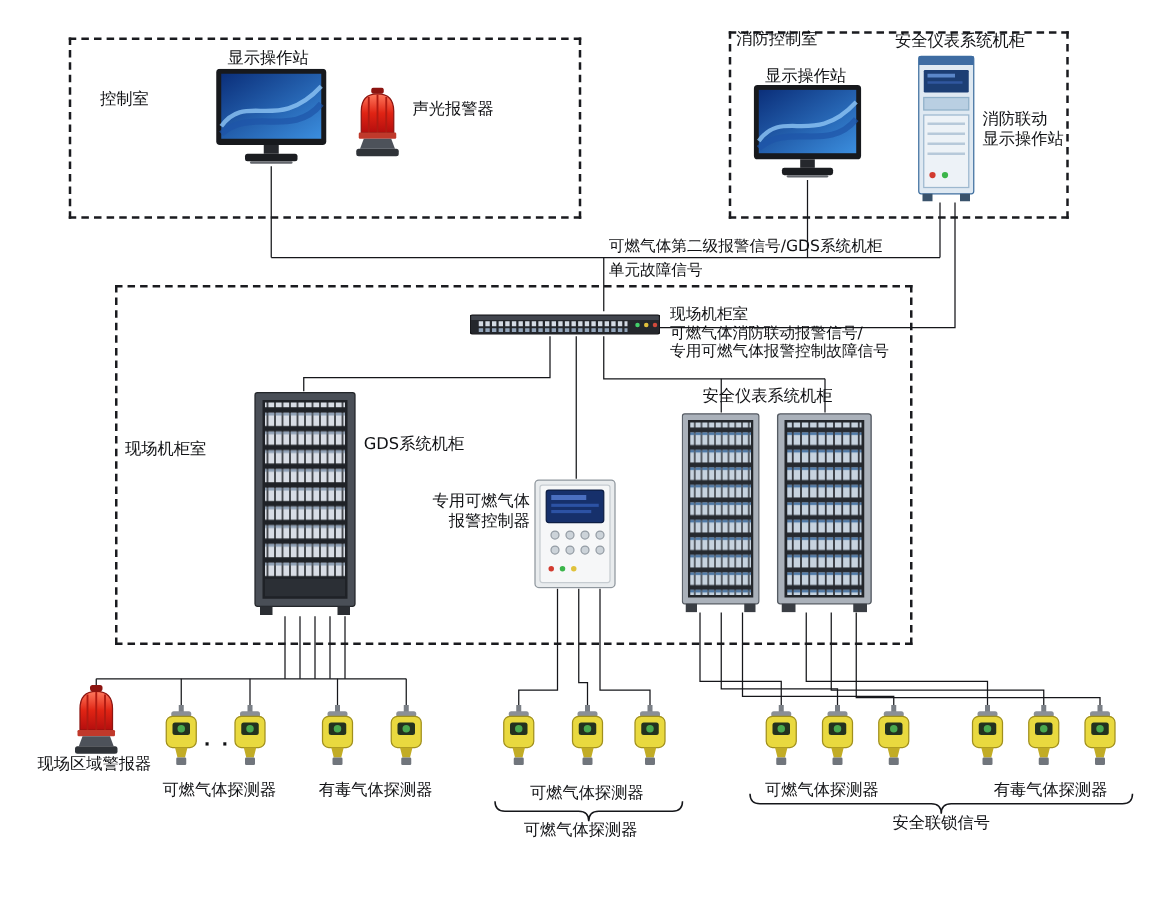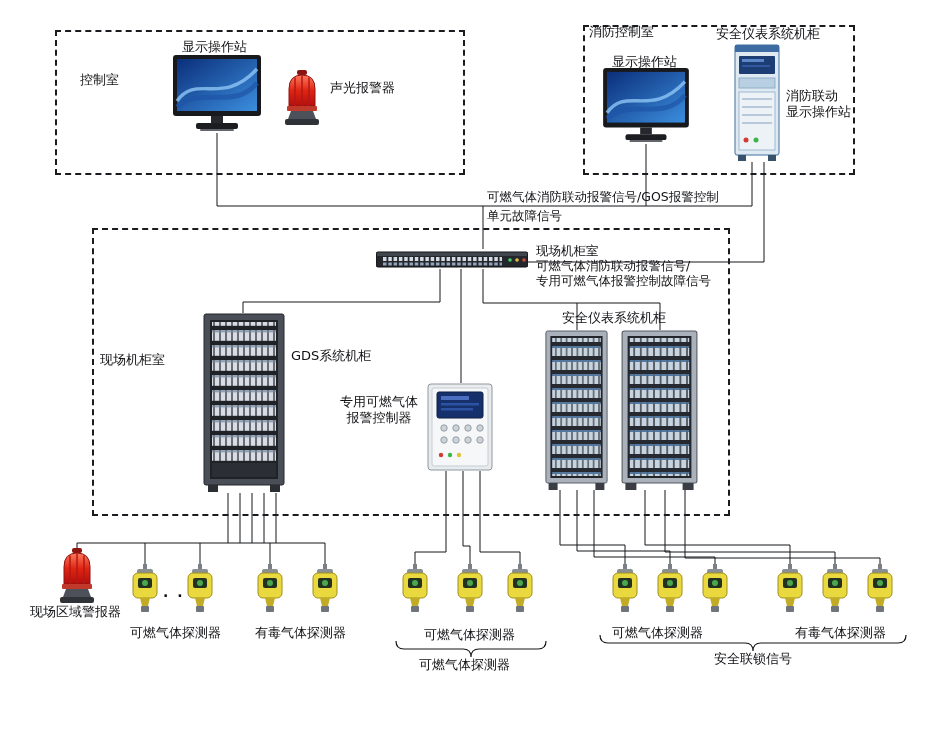--- a/index.html
+++ b/index.html
@@ -2,21 +2,21 @@
 <html><head>
 <meta charset="utf-8">
 <style>
   * { margin:0; padding:0; box-sizing:border-box; }
   html,body { background:#ffffff; }
   body { font-family:"DejaVu Sans","Liberation Sans",sans-serif; color:#15161a; }
   .canvas { position:relative; width:940px; height:737px; background:#ffffff; overflow:hidden; }
   .dashed-box { position:absolute; border:2px dashed #1a1b1f; }
   .lbl { position:absolute; font-size:13px; line-height:1.2; white-space:nowrap; color:#101114; }
   .lbl.sm { font-size:12.5px; }
-  .lbl.center { text-align:center; white-space:normal; }
+  .lbl.center { text-align:right; white-space:normal; }
   .dev { position:absolute; line-height:0; }
   #wires { position:absolute; left:0; top:0; }
   .ellipsis { position:absolute; font-size:14px; font-weight:bold; letter-spacing:2px; color:#101114; }
 </style>
 </head>
 <body>
 
 <div class="canvas">
 
   <svg width="0" height="0" style="position:absolute" aria-hidden="true">
@@ -206,21 +206,21 @@
   <div class="dev" style="left:734px;top:44px">
     <svg width="46" height="118">
         <use href="#fc" xlink:href="#fc" width="46" height="118"></use>
       </svg>
   </div>
   <div class="lbl" style="left:786px;top:88px">
     <span>消防联动</span><br>
     <span>显示操作站</span>
   </div>
 
-  <div class="lbl sm" style="left:487px;top:189px">可燃气体消防联动报警信号/GOS报警控制</div>
+  <div class="lbl sm" style="left:487px;top:189px">可燃气体第二级报警信号/GDS系统机柜</div>
   <div class="lbl sm" style="left:487px;top:208px">单元故障信号</div>
 
   <div class="lbl" style="left:100px;top:352px">现场机柜室</div>
 
   <div class="dev" style="left:376px;top:249px">
     <svg width="152" height="20">
         <use href="#sw" xlink:href="#sw" width="152" height="20"></use>
       </svg>
   </div>
   <div class="lbl sm" style="left:536px;top:243px">现场机柜室</div>

